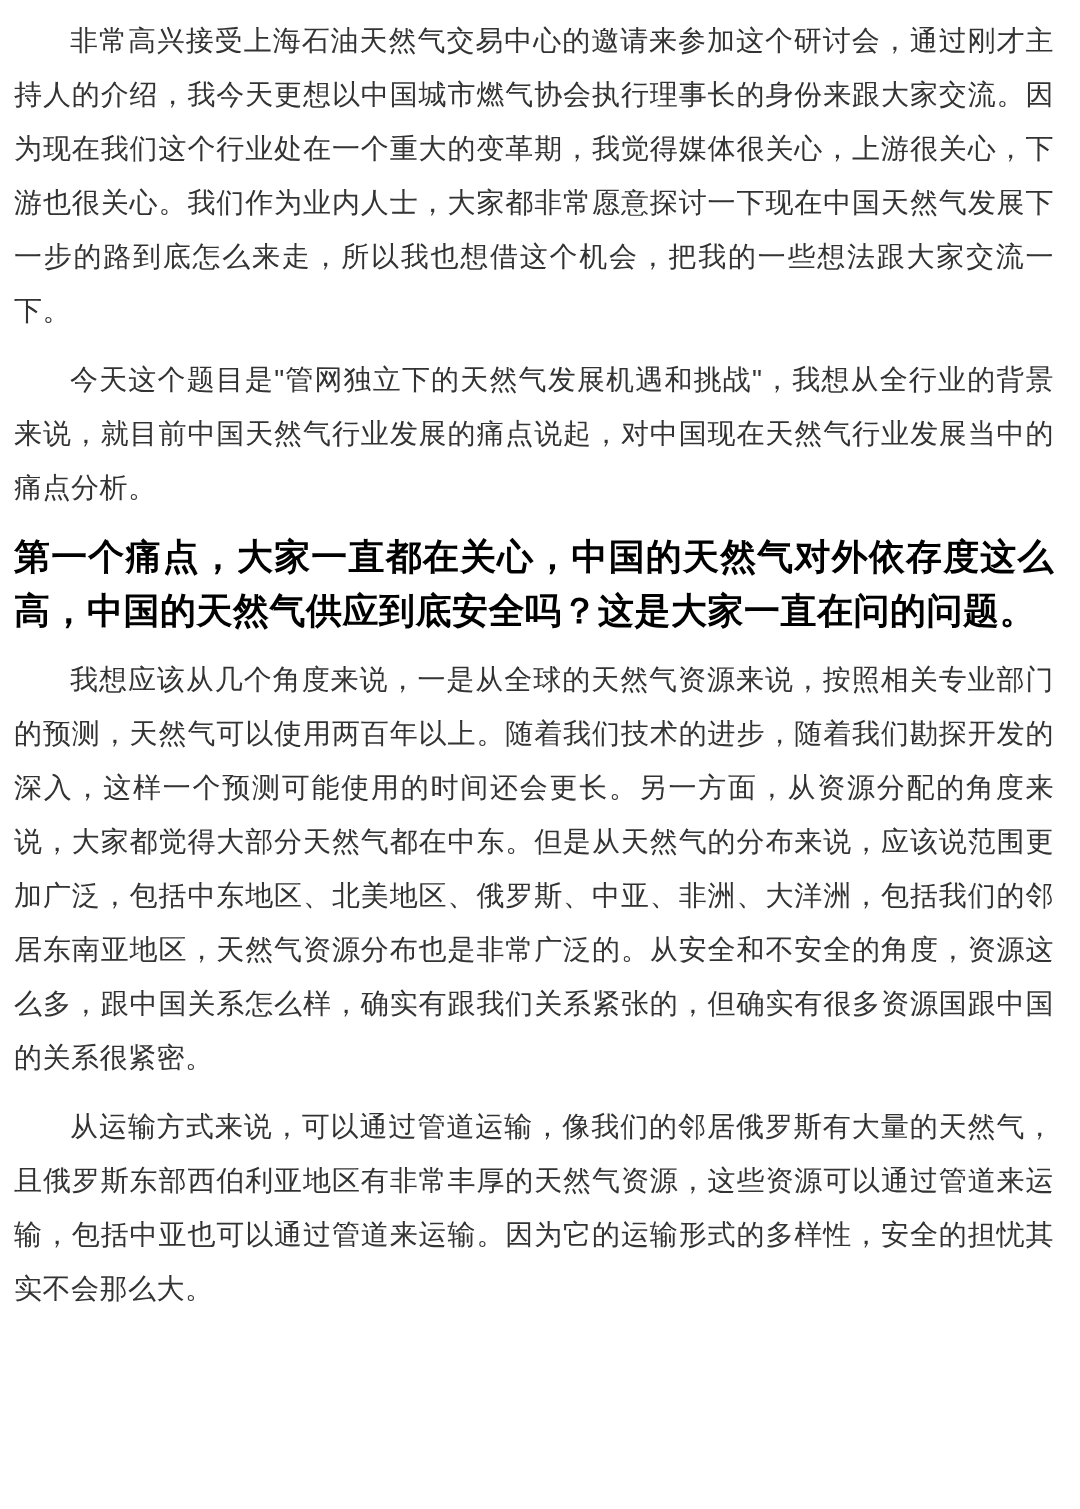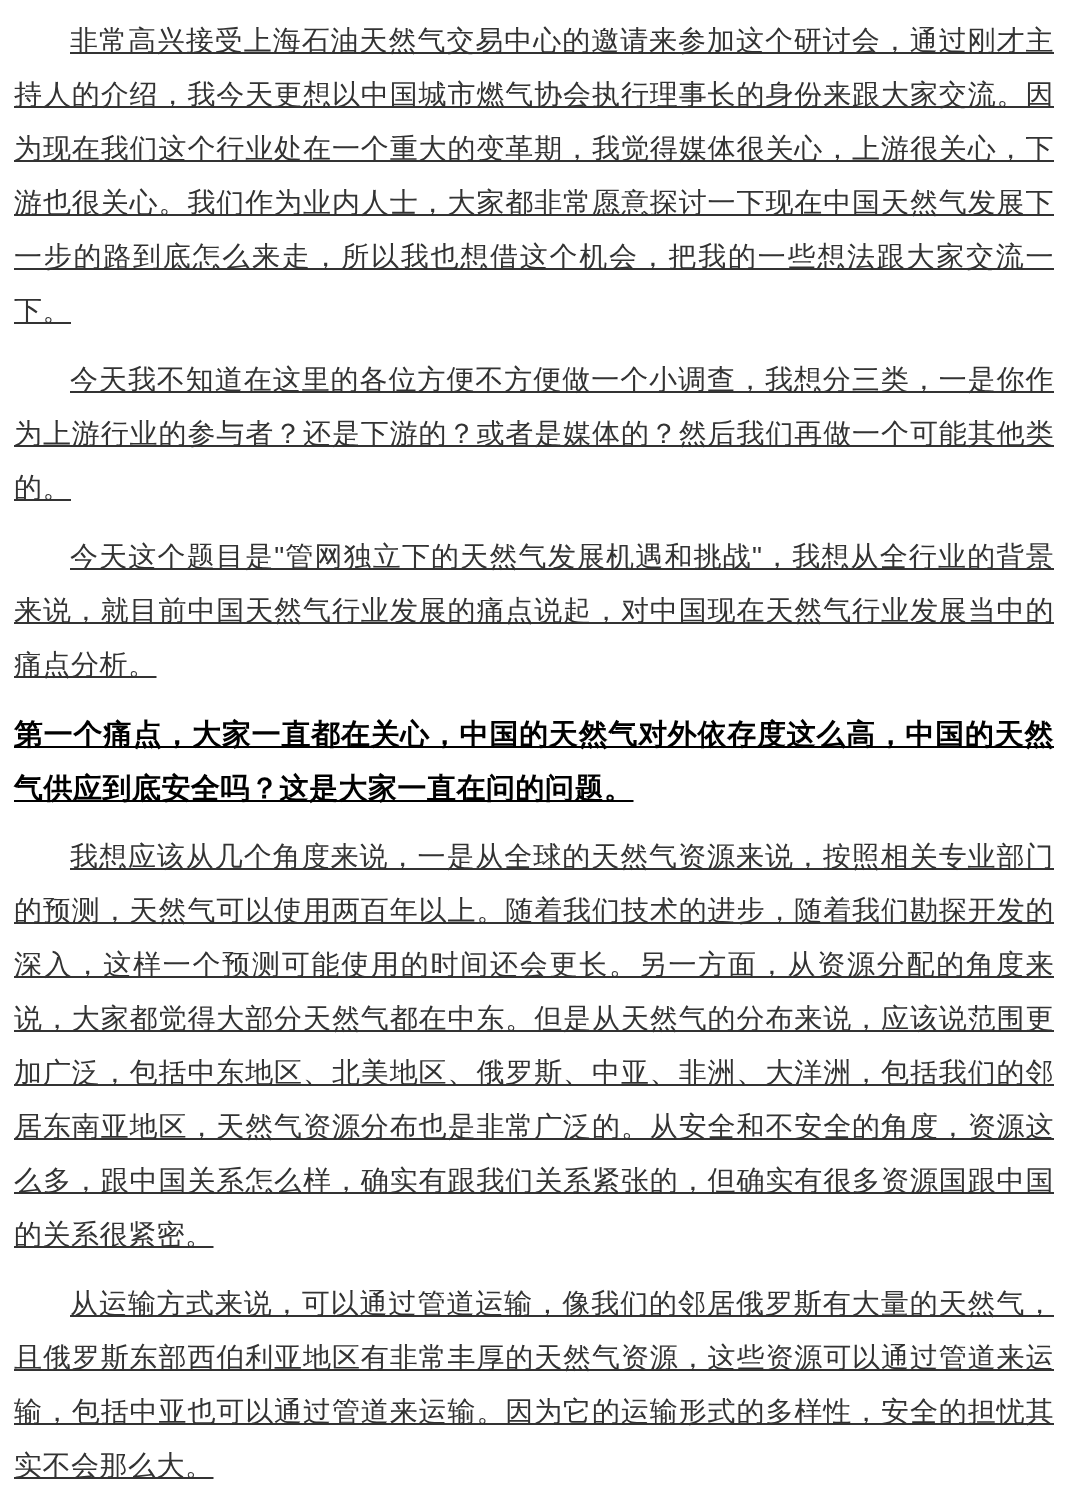--- a/index.html
+++ b/index.html
@@ -22,47 +22,45 @@
   }
   .para {
     font-size: 28px;
     line-height: 54px;
     color: #333333;
     text-align: justify;
     text-justify: inter-ideograph;
     text-indent: 2em;
     letter-spacing: 0.5px;
     margin: 0 12px 15px 0;
-    text-decoration: underline;
   }
   .heading {
     font-size: 29px;
     line-height: 54px;
     color: #000000;
     font-weight: 700;
     text-indent: 0;
     letter-spacing: 0.5px;
     margin: 4px 0 15px 0;
   }
   .para-bold {
-    font-size: 29px;
+    font-size: 36px;
     line-height: 54px;
     color: #000000;
     font-weight: 700;
     text-indent: 0;
   }
 </style>
 </head>
 <body>
 
 <div class="page">
 
   <p class="para">非常高兴接受上海石油天然气交易中心的邀请来参加这个研讨会，通过刚才主持人的介绍，我今天更想以中国城市燃气协会执行理事长的身份来跟大家交流。因为现在我们这个行业处在一个重大的变革期，我觉得媒体很关心，上游很关心，下游也很关心。我们作为业内人士，大家都非常愿意探讨一下现在中国天然气发展下一步的路到底怎么来走，所以我也想借这个机会，把我的一些想法跟大家交流一下。</p>
 
-  <p class="para">今天我不知道在这里的各位方便不方便做一个小调查，我想分三类，一是你作为上游行业的参与者？还是下游的？或者是媒体的？然后我们再做一个可能其他类的。</p>
 
 
   <p class="para">今天这个题目是"管网独立下的天然气发展机遇和挑战"，我想从全行业的背景来说，就目前中国天然气行业发展的痛点说起，对中国现在天然气行业发展当中的痛点分析。</p>
 
   <p class="para para-bold">第一个痛点，大家一直都在关心，中国的天然气对外依存度这么高，中国的天然气供应到底安全吗？这是大家一直在问的问题。</p>
 
   <p class="para">我想应该从几个角度来说，一是从全球的天然气资源来说，按照相关专业部门的预测，天然气可以使用两百年以上。随着我们技术的进步，随着我们勘探开发的深入，这样一个预测可能使用的时间还会更长。另一方面，从资源分配的角度来说，大家都觉得大部分天然气都在中东。但是从天然气的分布来说，应该说范围更加广泛，包括中东地区、北美地区、俄罗斯、中亚、非洲、大洋洲，包括我们的邻居东南亚地区，天然气资源分布也是非常广泛的。从安全和不安全的角度，资源这么多，跟中国关系怎么样，确实有跟我们关系紧张的，但确实有很多资源国跟中国的关系很紧密。</p>
 
   <p class="para">从运输方式来说，可以通过管道运输，像我们的邻居俄罗斯有大量的天然气，且俄罗斯东部西伯利亚地区有非常丰厚的天然气资源，这些资源可以通过管道来运输，包括中亚也可以通过管道来运输。因为它的运输形式的多样性，安全的担忧其实不会那么大。</p>
 

